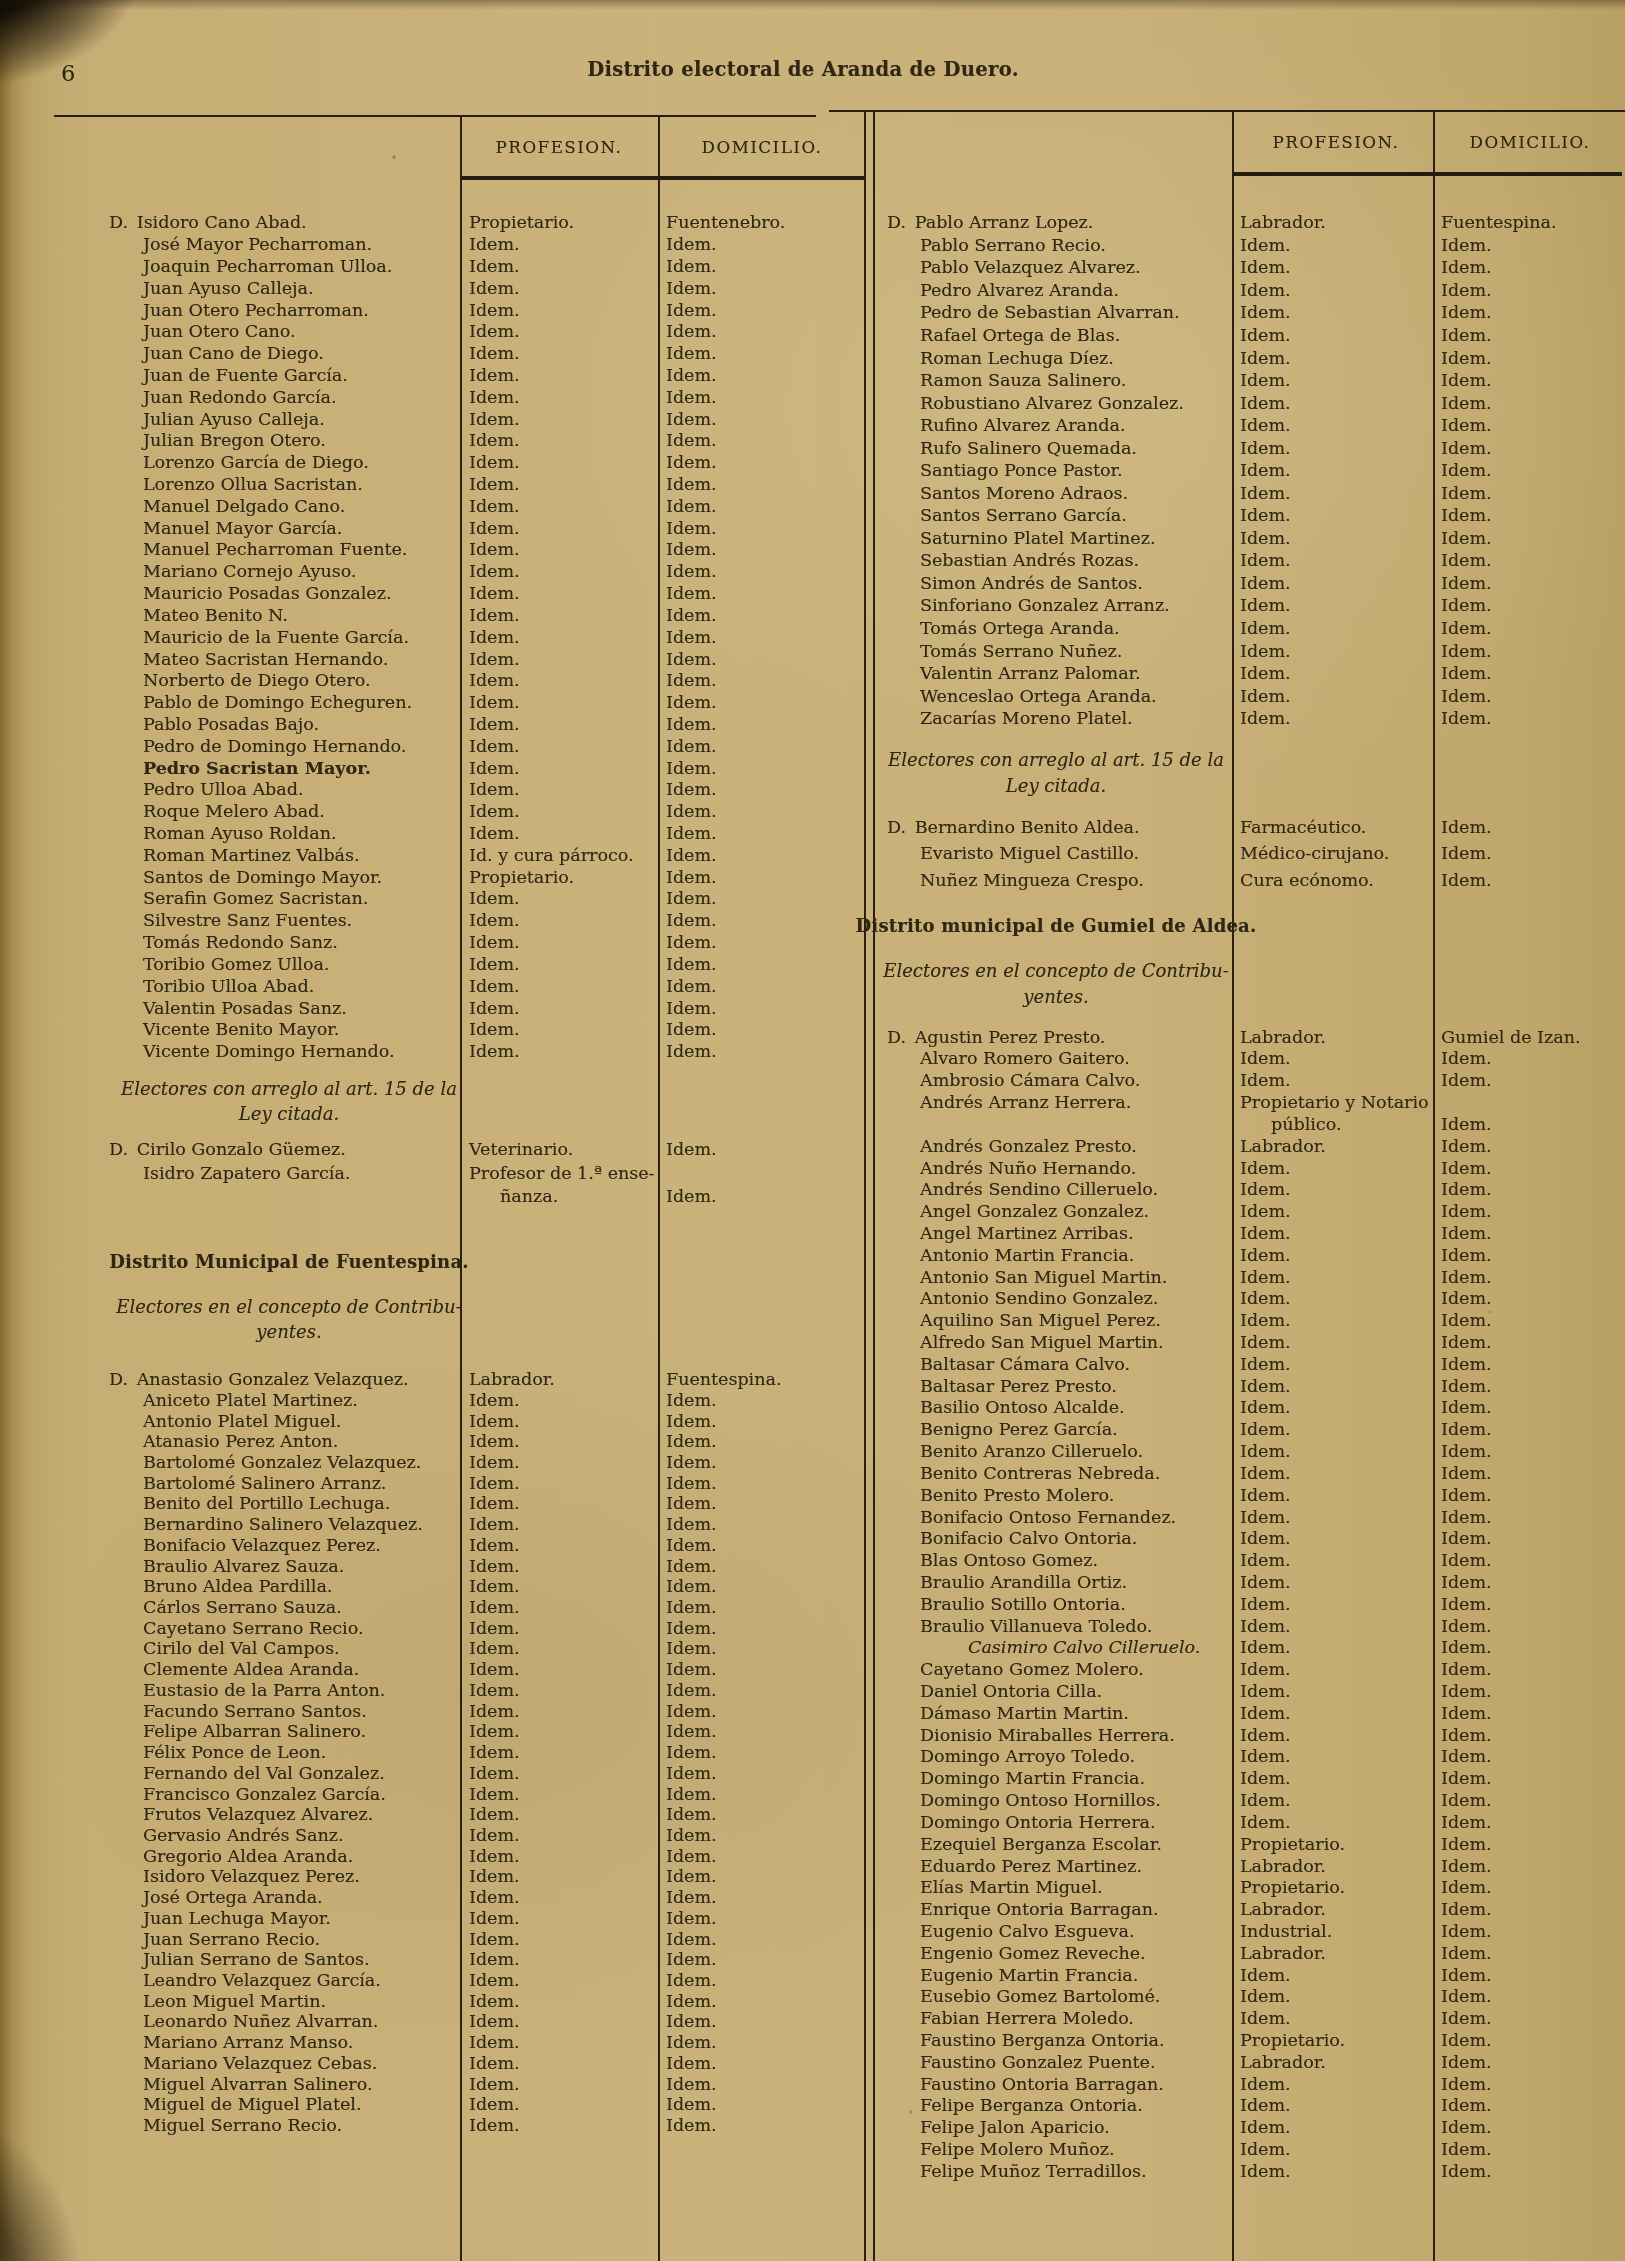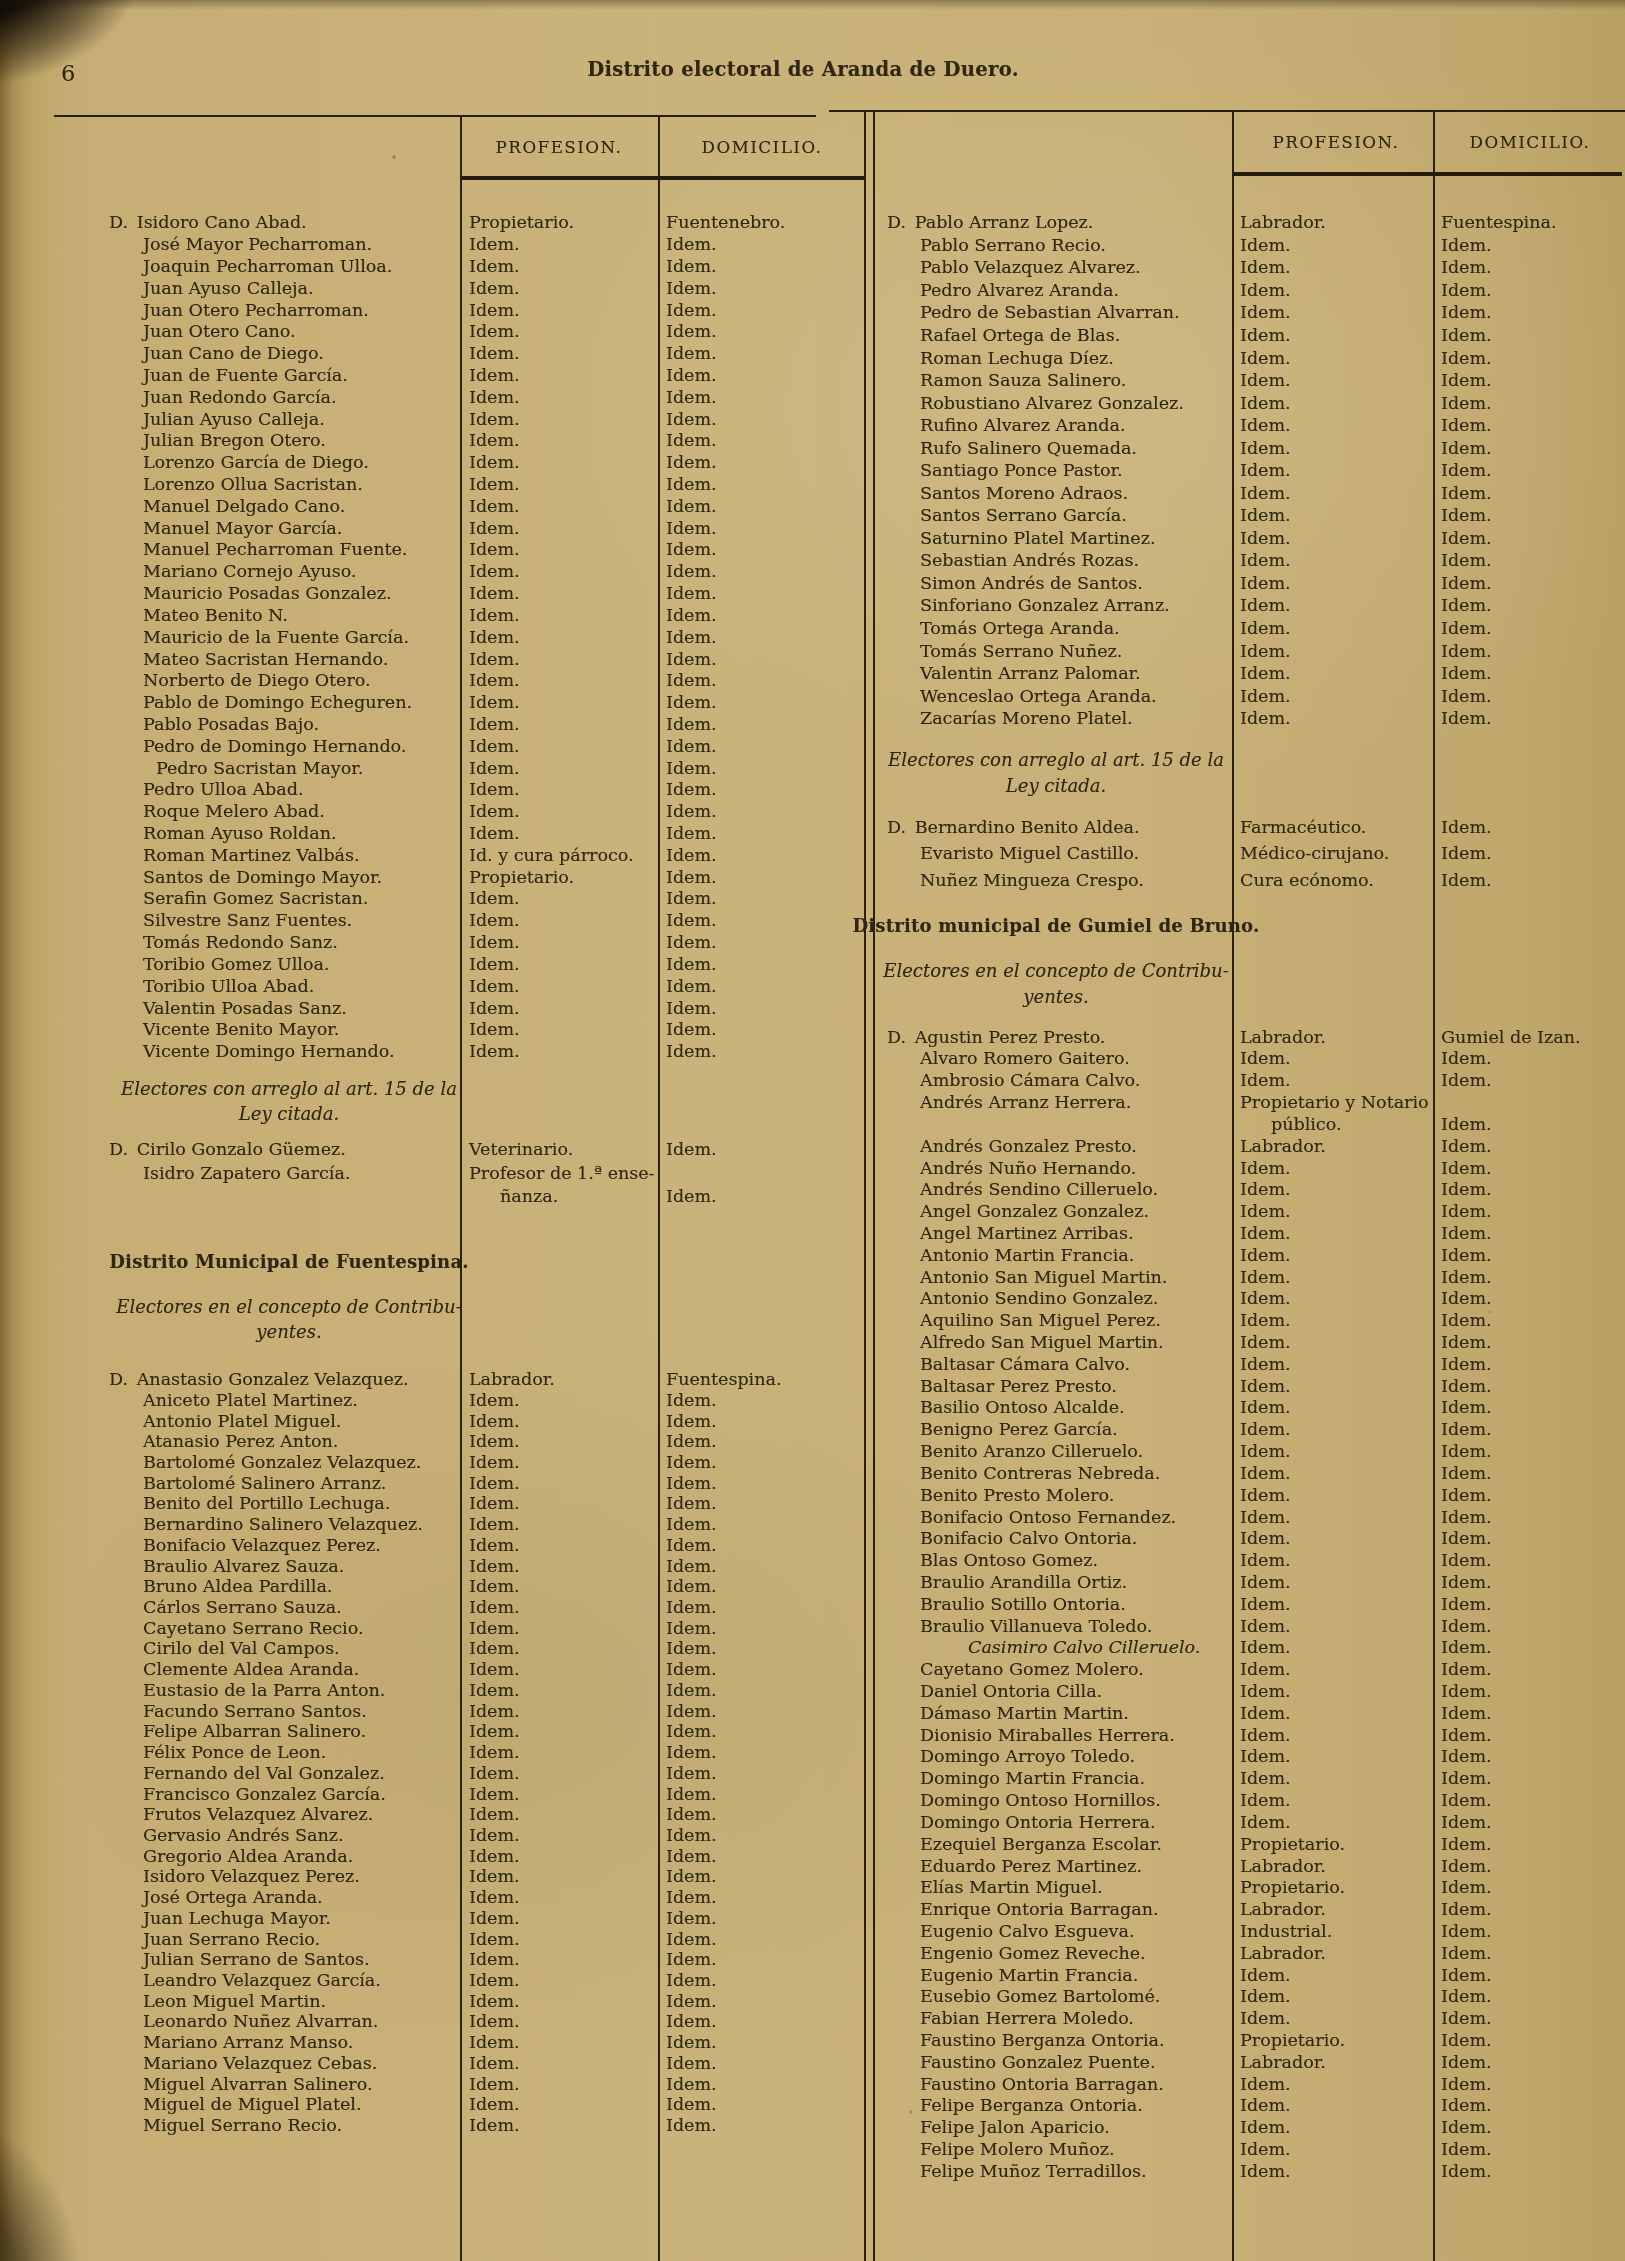--- a/index.html
+++ b/index.html
@@ -185,21 +185,21 @@
         <span class="cell name" style="left: 143px;">Pablo Posadas Bajo.</span>
         <span class="cell prof" style="left: 469px;">Idem.</span>
         <span class="cell dom" style="left: 666px;">Idem.</span>
       </div>
       <div class="row" style="top: 736px;">
         <span class="cell name" style="left: 143px;">Pedro de Domingo Hernando.</span>
         <span class="cell prof" style="left: 469px;">Idem.</span>
         <span class="cell dom" style="left: 666px;">Idem.</span>
       </div>
       <div class="row" style="top: 758px;">
-        <span class="cell name" style="left: 156px;">Pedro Sacristan Mayor.</span>
+        <span class="cell name" style="left: 143px; font-weight: bold;">Pedro Sacristan Mayor.</span>
         <span class="cell prof" style="left: 469px;">Idem.</span>
         <span class="cell dom" style="left: 666px;">Idem.</span>
       </div>
       <div class="row" style="top: 779px;">
         <span class="cell name" style="left: 143px;">Pedro Ulloa Abad.</span>
         <span class="cell prof" style="left: 469px;">Idem.</span>
         <span class="cell dom" style="left: 666px;">Idem.</span>
       </div>
       <div class="row" style="top: 801px;">
         <span class="cell name" style="left: 143px;">Roque Melero Abad.</span>
@@ -591,21 +591,21 @@
       <div class="row" style="top: 843px;">
         <span class="cell name" style="left: 920px;">Evaristo Miguel Castillo.</span>
         <span class="cell prof" style="left: 1240px;">Médico-cirujano.</span>
         <span class="cell dom" style="left: 1441px;">Idem.</span>
       </div>
       <div class="row" style="top: 870px;">
         <span class="cell name" style="left: 920px;">Nuñez Mingueza Crespo.</span>
         <span class="cell prof" style="left: 1240px;">Cura ecónomo.</span>
         <span class="cell dom" style="left: 1441px;">Idem.</span>
       </div>
-      <div class="heading-line" style="left: 1056px; top: 915px;">Distrito municipal de Gumiel de Bruno.</div>
+      <div class="heading-line" style="left: 1056px; top: 915px;">Distrito municipal de Gumiel de Aldea.</div>
       <div class="note-line" style="left: 1056px; top: 960px;">Electores en el concepto de Contribu-</div>
       <div class="note-line" style="left: 1056px; top: 986px;">yentes.</div>
       <div class="row" style="top: 1027px;">
         <span class="cell name" style="left: 887px;">D. Agustin Perez Presto.</span>
         <span class="cell prof" style="left: 1240px;">Labrador.</span>
         <span class="cell dom" style="left: 1441px;">Gumiel de Izan.</span>
       </div>
       <div class="row" style="top: 1048px;">
         <span class="cell name" style="left: 920px;">Alvaro Romero Gaitero.</span>
         <span class="cell prof" style="left: 1240px;">Idem.</span>

